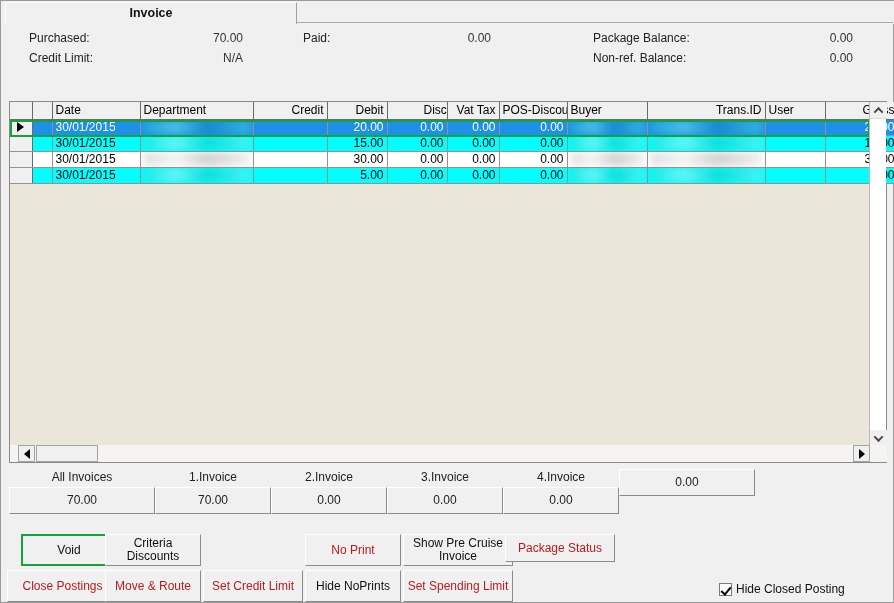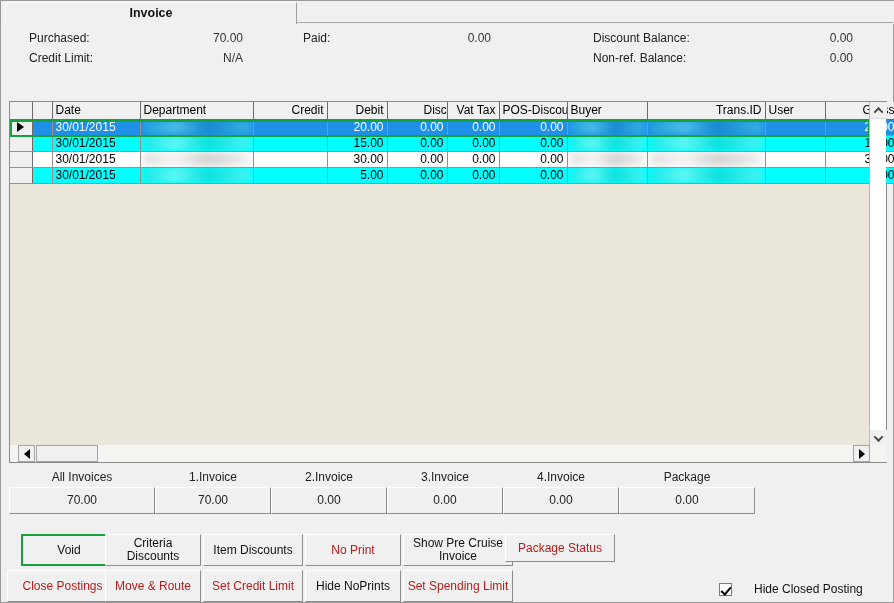--- a/index.html
+++ b/index.html
@@ -183,21 +183,21 @@
     text-align: center;
     line-height: 13px;
     padding: 0 2px;
   }
   .btn3d.disabled { color: #b91c1c; }
   .btn3d.focused {
     border: 2px solid #12a33c;
   }
 
   .chkwrap {
-    position: absolute; display: flex; align-items: center; gap: 22px;
+    position: absolute; display: flex; align-items: center; gap: 4px;
   }
   .chkbox {
     width: 13px; height: 13px; background: #fff;
     border: 1px solid #7a7a7a;
     position: relative;
   }
   .chkbox::after {
     content: "";
     position: absolute; left: 3px; top: 1px;
     width: 4px; height: 8px;
@@ -221,21 +221,21 @@
   <div class="hdr">
     <div class="lbl" style="left:28px; top:7px;">Purchased:</div>
     <div class="val" style="left:150px;top:7px;width:92px;">70.00</div>
 
     <div class="lbl" style="left:28px; top:27px;">Credit Limit:</div>
     <div class="val" style="left:150px;top:27px;width:92px;">N/A</div>
 
     <div class="lbl" style="left:302px;top:7px;">Paid:</div>
     <div class="val" style="left:398px;top:7px;width:92px;">0.00</div>
 
-    <div class="lbl" style="left:592px;top:7px;">Discount Balance:</div>
+    <div class="lbl" style="left:592px;top:7px;">Package Balance:</div>
     <div class="val" style="left:760px;top:7px;width:92px;">0.00</div>
 
     <div class="lbl" style="left:592px;top:27px;">Non-ref. Balance:</div>
     <div class="val" style="left:760px;top:27px;width:92px;">0.00</div>
   </div>
 
   <div class="gridwrap">
     <table class="gridtable">
       <thead>
         <tr id="hdr-row">
@@ -380,34 +380,30 @@
       </div>
       <div class="tcell" style="left: 378px; width: 116px;">
         <div class="tlabel">3.Invoice</div>
         <div class="tbox">0.00</div>
       </div>
       <div class="tcell" style="left: 494px; width: 116px;">
         <div class="tlabel">4.Invoice</div>
         <div class="tbox">0.00</div>
       </div>
       <div class="tcell" style="left: 610px; width: 136px;">
-        <div class="tlabel">Package</div>
         <div class="tbox">0.00</div>
       </div>
     </div>
 
   <div class="btnrow" id="btnrow1" style="left: 0px; top: 533px; width: 894px; height: 32px;">
       <div class="btn3d focused" style="left: 20px; top: 0px; width: 96px; height: 32px;">
         <span>Void</span>
       </div>
       <div class="btn3d" style="left: 104px; top: 0px; width: 96px; height: 32px;">
         <span>Criteria Discounts</span>
-      </div>
-      <div class="btn3d" style="left: 202px; top: 0px; width: 100px; height: 32px;">
-        <span>Item Discounts</span>
       </div>
       <div class="btn3d disabled" style="left: 304px; top: 0px; width: 96px; height: 32px;">
         <span>No Print</span>
       </div>
       <div class="btn3d" style="left: 402px; top: 0px; width: 110px; height: 32px;">
         <span>Show Pre Cruise Invoice</span>
       </div>
       <div class="btn3d disabled" style="left: 504px; top: 0px; width: 110px; height: 28px;">
         <span>Package Status</span>
       </div>

